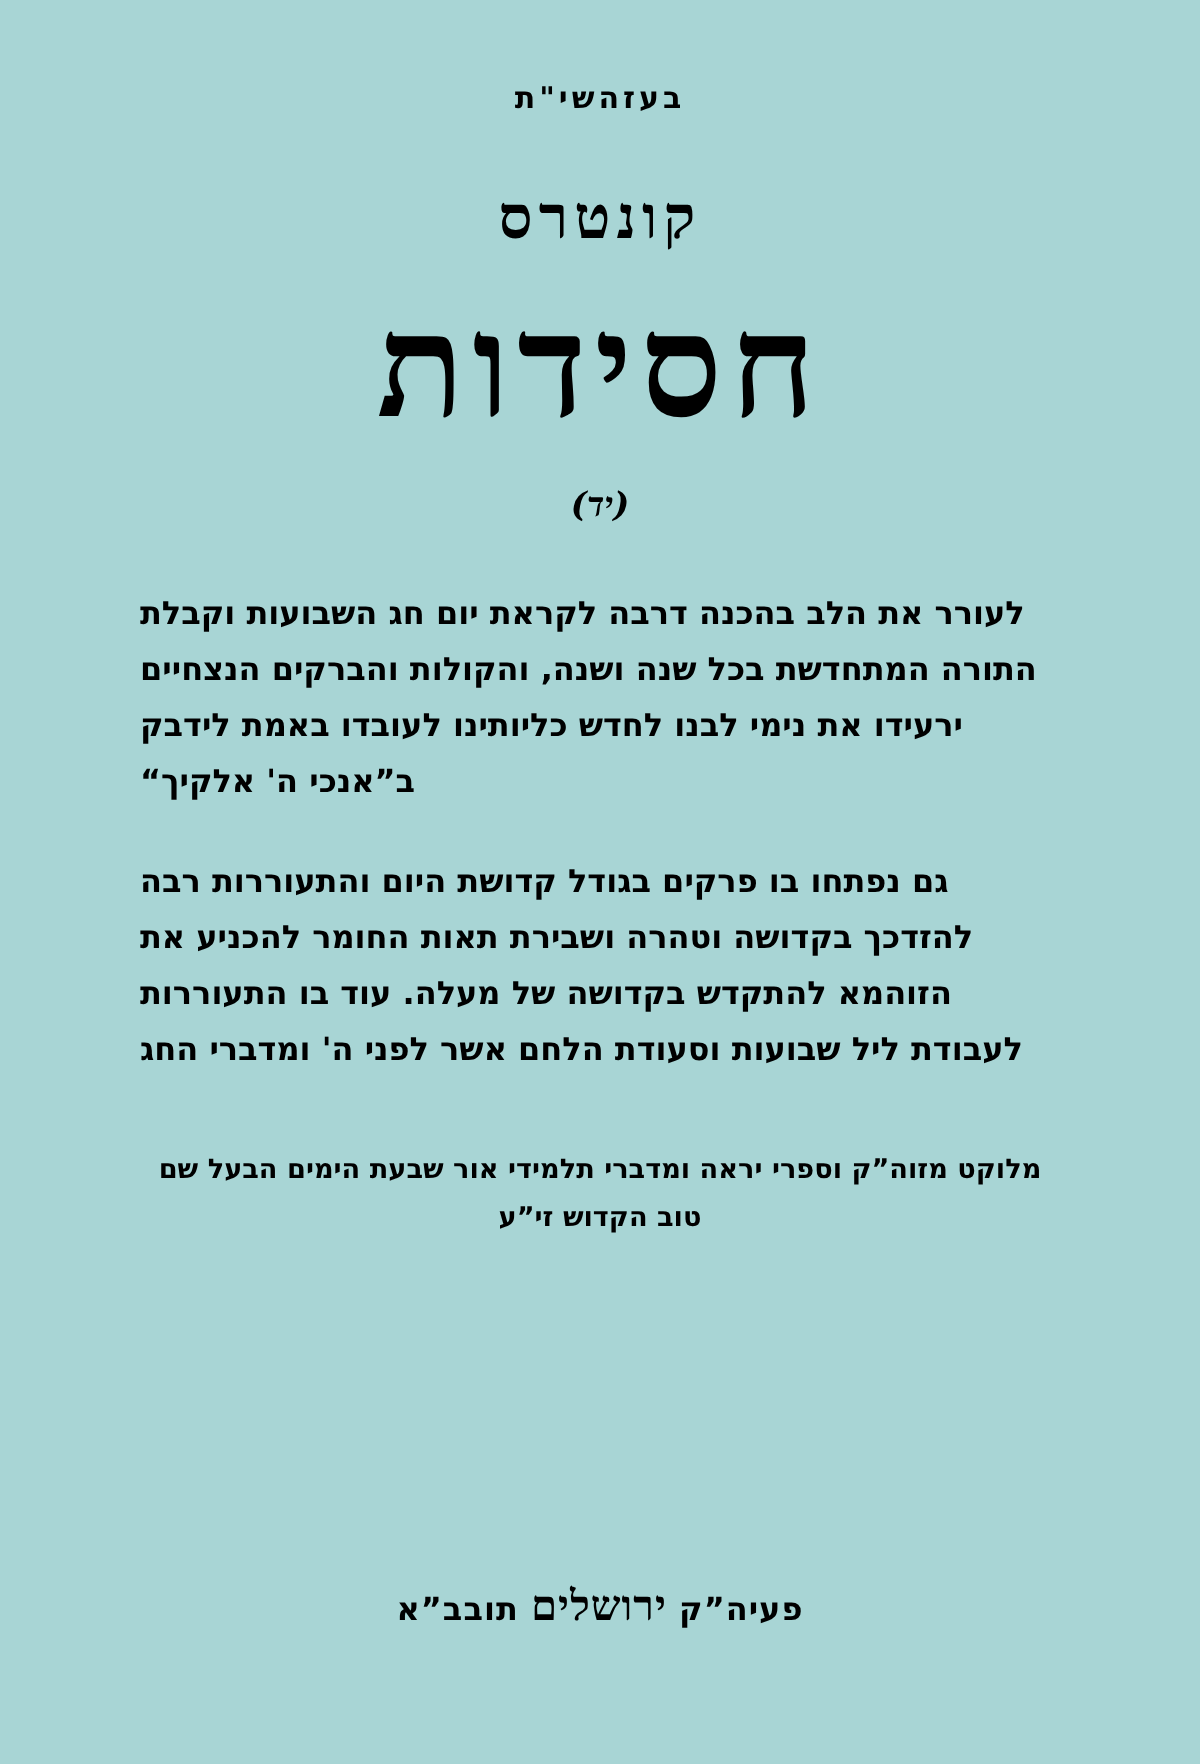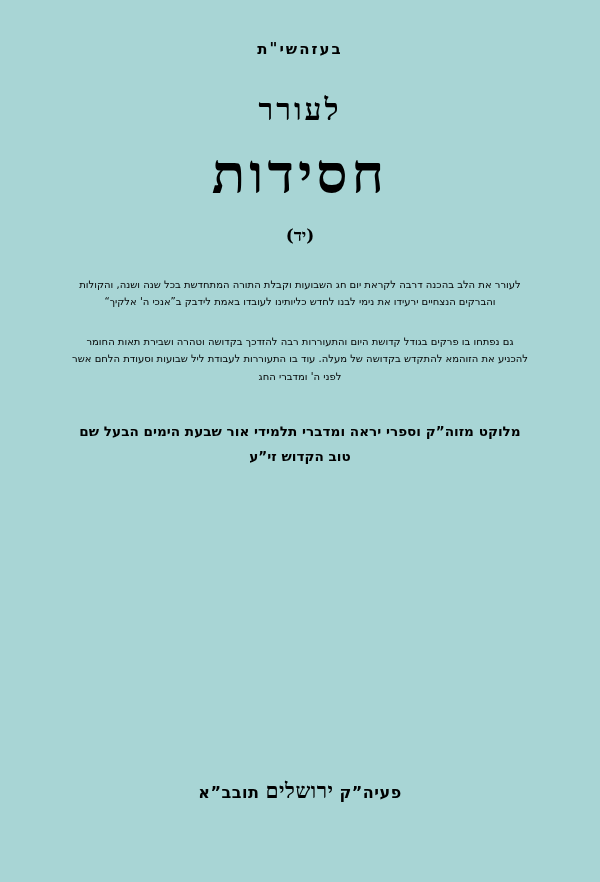--- a/index.html
+++ b/index.html
@@ -42,80 +42,81 @@
     margin-bottom: 34px;
   }
   .kuntres {
     font-size: 30px;
     font-weight: 700;
     letter-spacing: 3px;
     font-family: "DejaVu Serif", serif;
     margin-bottom: 18px;
   }
   .main-title {
-    font-size: 55px;
+    font-size: 72px;
     font-weight: 700;
     font-family: "DejaVu Serif", serif;
     letter-spacing: 4px;
     line-height: 1.05;
     margin-bottom: 22px;
   }
   .subtitle {
     font-size: 21px;
     font-weight: 700;
     font-family: "DejaVu Serif", serif;
     letter-spacing: 1px;
     margin-bottom: 22px;
   }
   .volume {
     font-size: 17px;
     font-weight: 700;
     font-family: "DejaVu Serif", serif;
     margin-bottom: 30px;
+    font-style: italic;
   }
   .body-block {
-    font-size: 10px;
+    font-size: 16px;
     line-height: 1.75;
-    font-weight: 400;
+    font-weight: 700;
     font-family: "DejaVu Sans", sans-serif;
-    text-align: center;
+    text-align: left;
     margin-bottom: 22px;
     padding: 0 4px;
   }
   .small-block {
     font-size: 13.6px;
     line-height: 1.8;
     font-weight: 600;
     margin-top: 12px;
     padding: 0 10px;
   }
   .spacer {
     flex: 1 1 auto;
   }
   .footer {
     font-size: 16px;
     font-weight: 600;
-    margin-bottom: 54px;
+    margin-bottom: 42px;
     letter-spacing: 0.5px;
   }
   .footer .place {
     font-size: 21px;
     font-weight: 700;
     font-family: "DejaVu Serif", serif;
   }
 </style>
 </head>
 <body>
 
 <div class="page">
   <div class="inner">
 
     <div class="besiyata">בעזהשי"ת</div>
 
-    <div class="kuntres">לעורר</div>
+    <div class="kuntres">קונטרס</div>
 
     <div class="main-title">חסידות</div>
 
 
     <div class="volume">(יד)</div>
 
     <div class="body-block">לעורר את הלב בהכנה דרבה לקראת יום חג השבועות וקבלת התורה המתחדשת בכל שנה ושנה, והקולות והברקים הנצחיים ירעידו את נימי לבנו לחדש כליותינו לעובדו באמת לידבק ב”אנכי ה' אלקיך“</div>
 
     <div class="body-block">גם נפתחו בו פרקים בגודל קדושת היום והתעוררות רבה להזדכך בקדושה וטהרה ושבירת תאות החומר להכניע את הזוהמא להתקדש בקדושה של מעלה. עוד בו התעוררות לעבודת ליל שבועות וסעודת הלחם אשר לפני ה' ומדברי החג</div>
 

